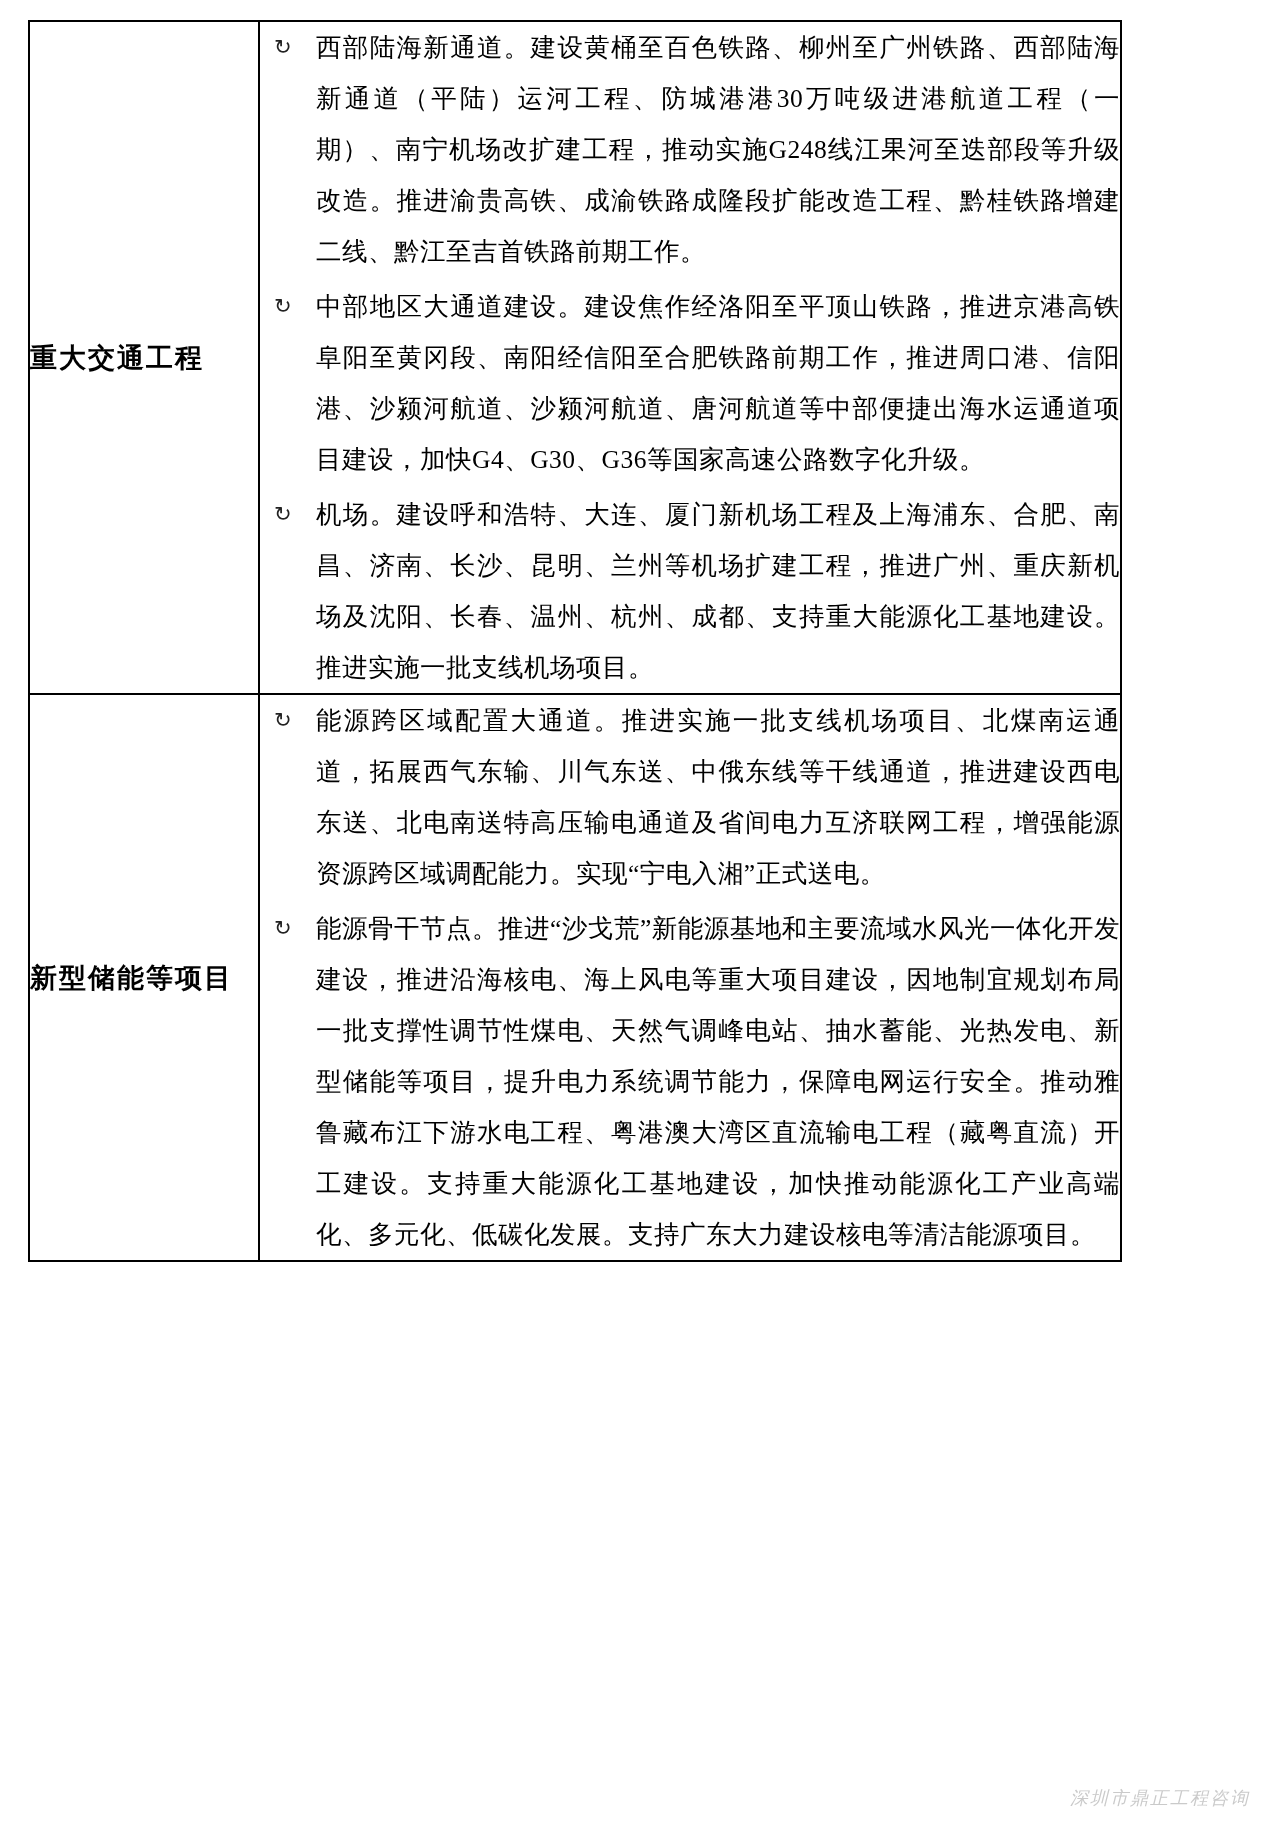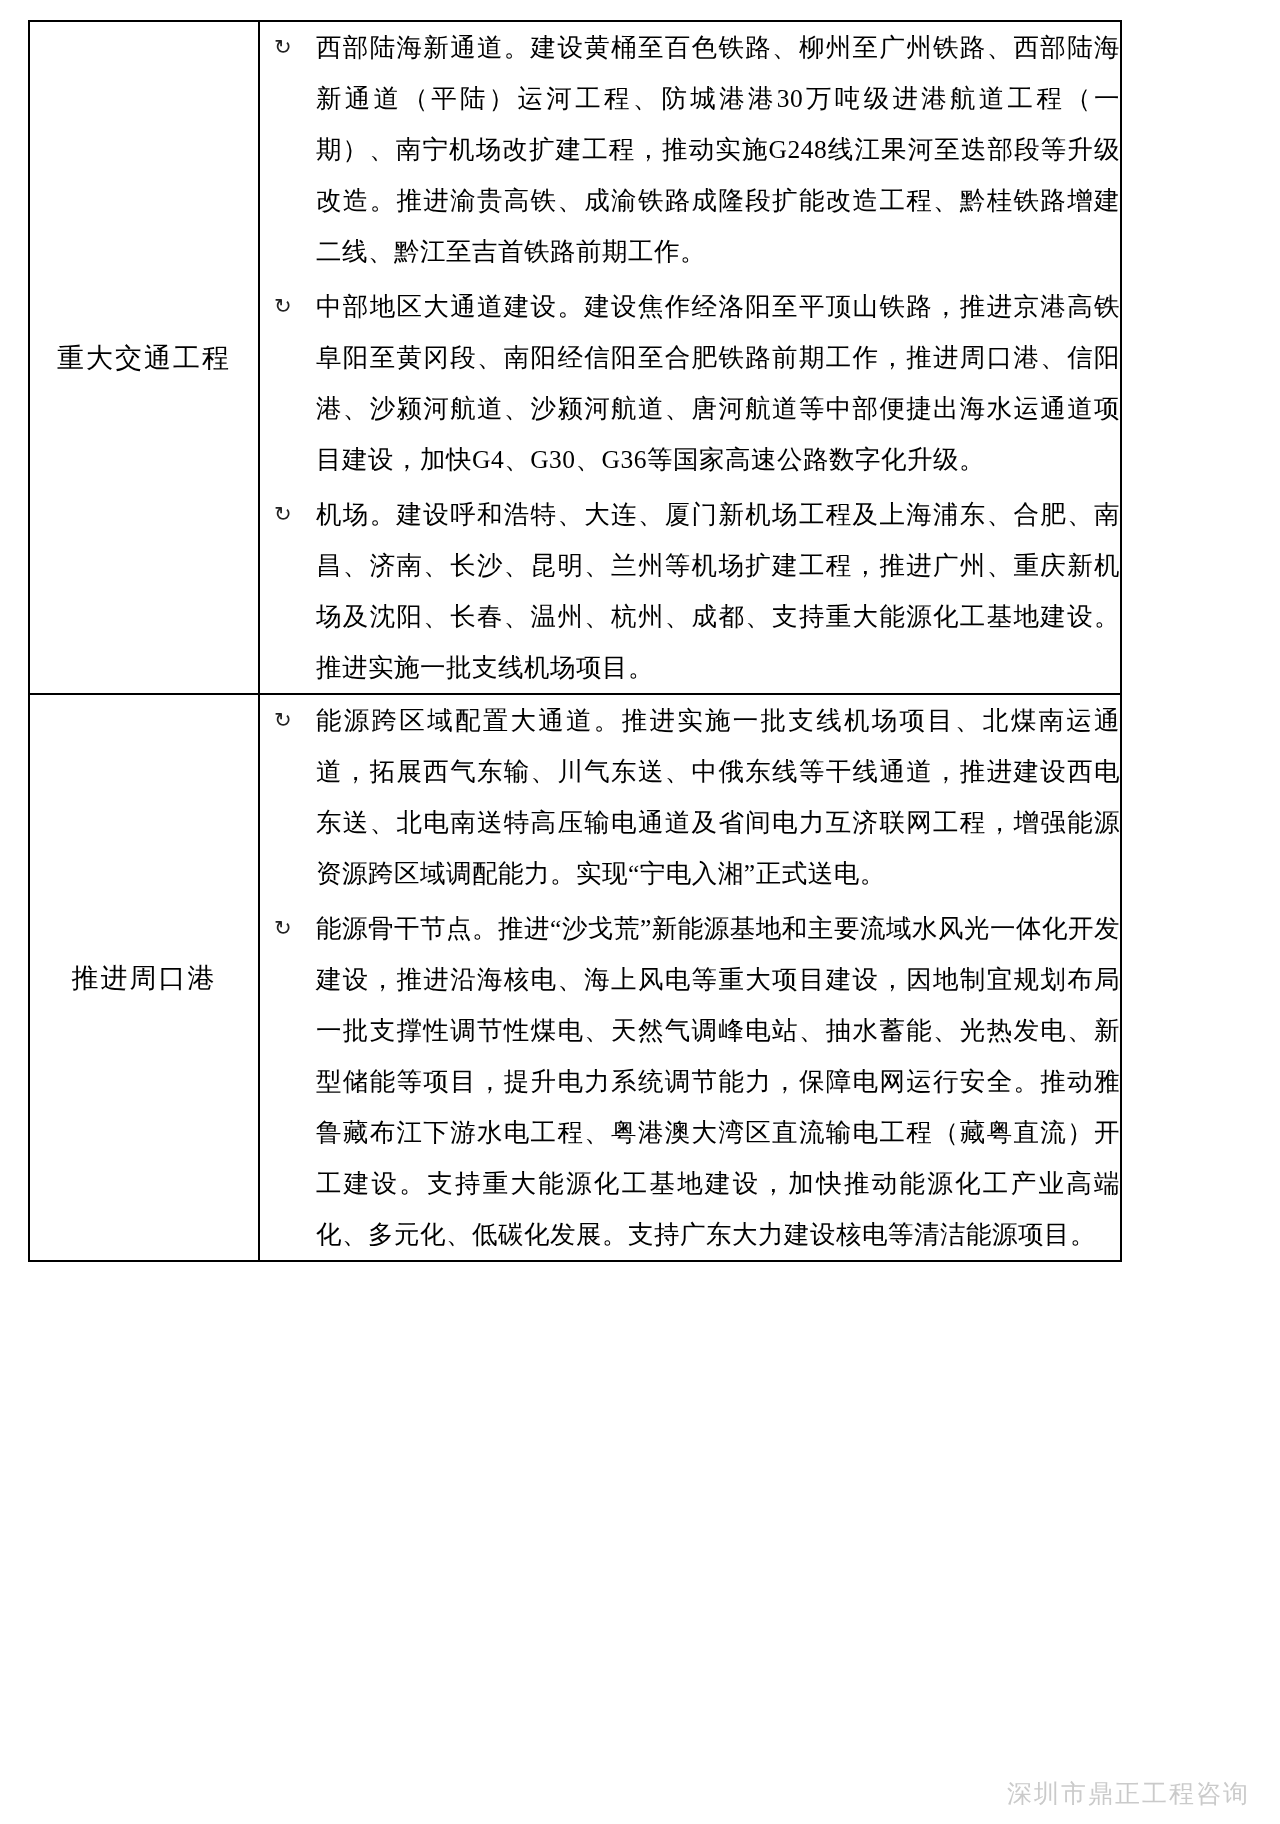--- a/index.html
+++ b/index.html
@@ -30,23 +30,23 @@
     border-collapse: collapse;
     table-layout: fixed;
   }
   table.doc-table td {
     border: 2px solid #000000;
     vertical-align: middle;
     padding: 0;
   }
   td.label-cell {
     width: 228px;
-    text-align: center;
+    text-align: left;
     font-size: 27px;
-    font-weight: normal;
+    font-weight: bold;
     letter-spacing: 2px;
     font-family: "Liberation Serif", "DejaVu Serif", serif;
   }
   td.content-cell {
     width: 860px;
     padding: 18px 26px 20px 14px;
     vertical-align: top;
   }
   ul.bullets {
     list-style: none;
@@ -73,26 +73,27 @@
     width: 28px;
     font-size: 21px;
     line-height: 51px;
     color: #222222;
     font-family: "DejaVu Sans", sans-serif;
   }
   .watermark {
     position: absolute;
     right: 30px;
     bottom: 14px;
-    font-size: 25px;
+    font-size: 18px;
     color: #b9b9b9;
     letter-spacing: 2px;
     font-family: "Liberation Serif", "DejaVu Serif", serif;
     opacity: 0.75;
     white-space: nowrap;
+    font-style: italic;
   }
 </style>
 </head>
 <body>
 
 <div class="page">
 
   <table class="doc-table">
     <tbody>
 
@@ -110,21 +111,21 @@
             </li>
             <li>
               <span class="bullet-glyph">↻</span>
               <span>机场。建设呼和浩特、大连、厦门新机场工程及上海浦东、合肥、南昌、济南、长沙、昆明、兰州等机场扩建工程，推进广州、重庆新机场及沈阳、长春、温州、杭州、成都、支持重大能源化工基地建设。推进实施一批支线机场项目。</span>
             </li>
           </ul>
         </td>
       </tr>
 
       <tr>
-        <td class="label-cell">推进周口港</td>
+        <td class="label-cell">新型储能等项目</td>
         <td class="content-cell">
           <ul class="bullets">
             <li>
               <span class="bullet-glyph">↻</span>
               <span>能源跨区域配置大通道。推进实施一批支线机场项目、北煤南运通道，拓展西气东输、川气东送、中俄东线等干线通道，推进建设西电东送、北电南送特高压输电通道及省间电力互济联网工程，增强能源资源跨区域调配能力。实现“宁电入湘”正式送电。</span>
             </li>
             <li>
               <span class="bullet-glyph">↻</span>
               <span>能源骨干节点。推进“沙戈荒”新能源基地和主要流域水风光一体化开发建设，推进沿海核电、海上风电等重大项目建设，因地制宜规划布局一批支撑性调节性煤电、天然气调峰电站、抽水蓄能、光热发电、新型储能等项目，提升电力系统调节能力，保障电网运行安全。推动雅鲁藏布江下游水电工程、粤港澳大湾区直流输电工程（藏粤直流）开工建设。支持重大能源化工基地建设，加快推动能源化工产业高端化、多元化、低碳化发展。支持广东大力建设核电等清洁能源项目。</span>
             </li>

